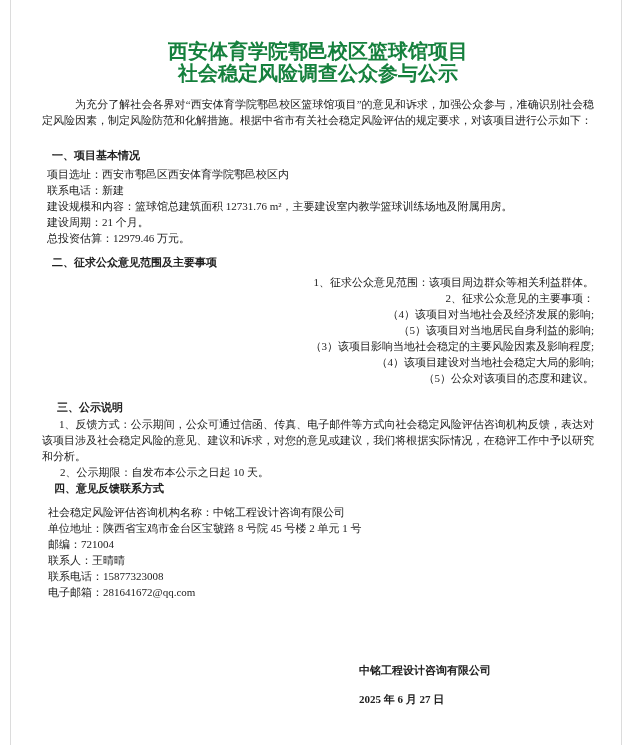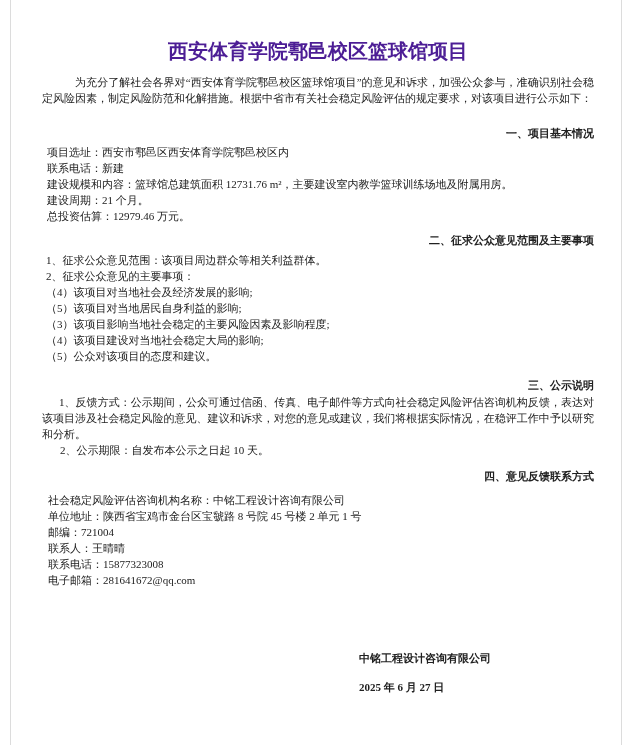--- a/index.html
+++ b/index.html
@@ -27,46 +27,46 @@
     top: 0;
     width: 552px;
   }
 
   .title {
     margin: 40px 0 0 0;
     text-align: center;
     font-size: 20px;
     font-weight: bold;
     line-height: 22px;
-    color: #4c1d95;
+    color: #15803d;
   }
   .title .tline { display: block; }
 
   p, h2 { margin: 0; font-size: 11px; line-height: 16px; font-weight: normal; }
 
   .intro {
     margin-top: 12px;
     text-align: justify;
     text-indent: 33px;
   }
 
-  .sec-head { font-weight: bold; text-align: right; }
+  .sec-head { font-weight: bold; }
   .s1h { margin-top: 19px; margin-left: 10px; }
   .s1line { margin-left: 5px; }
   .s1body { margin-top: 3px; }
 
   .s2h { margin-top: 8px; margin-left: 10px; }
-  .s2line { margin-left: 4px; }
+  .s2line { margin-left: 4px; text-align: right; }
   .s2body { margin-top: 4px; }
 
   .s3h { margin-top: 13px; margin-left: 15px; }
   .s3p1 { margin-top: 1px; text-align: justify; text-indent: 17px; }
   .s3p2 { margin-left: 18px; }
 
-  .s4h { margin-top: 10px; margin-left: 12px; }
+  .s4h { margin-left: 12px; }
   .s4line { margin-left: 6px; }
   .s4body { margin-top: 8px; }
 
   .footer {
     margin-top: 62px;
     margin-left: auto;
     margin-right: 25px;
     width: 210px;
   }
   .f-company { font-weight: bold; }
@@ -76,20 +76,21 @@
 <body>
 
 <div class="page">
   <div class="edge edge-left"></div>
   <div class="edge edge-right"></div>
 
   <div class="content">
 
     <h1 class="title">
       <span class="tline">西安体育学院鄠邑校区篮球馆项目</span>
+      <span class="tline">社会稳定风险调查公众参与公示</span>
     </h1>
 
     <p class="intro">为充分了解社会各界对“西安体育学院鄠邑校区篮球馆项目”的意见和诉求，加强公众参与，准确识别社会稳定风险因素，制定风险防范和化解措施。根据中省市有关社会稳定风险评估的规定要求，对该项目进行公示如下：</p>
 
     <h2 class="sec-head s1h">一、项目基本情况</h2>
     <div class="s1body">
       <p class="s1line">项目选址：西安市鄠邑区西安体育学院鄠邑校区内</p>
       <p class="s1line">联系电话：新建</p>
       <p class="s1line">建设规模和内容：篮球馆总建筑面积 12731.76 m²，主要建设室内教学篮球训练场地及附属用房。</p>
       <p class="s1line">建设周期：21 个月。</p>

